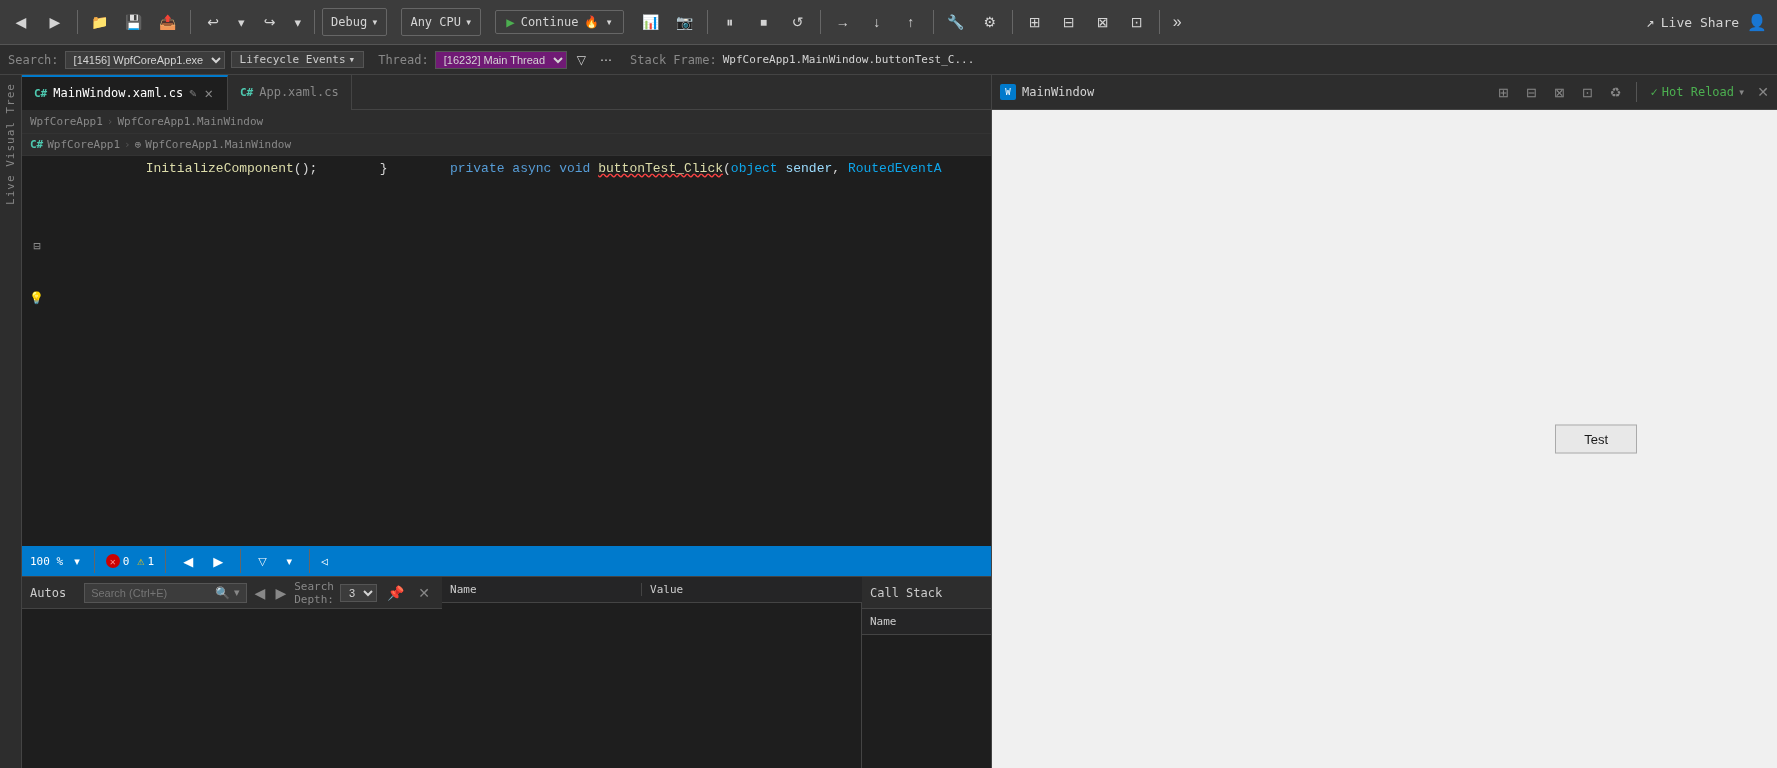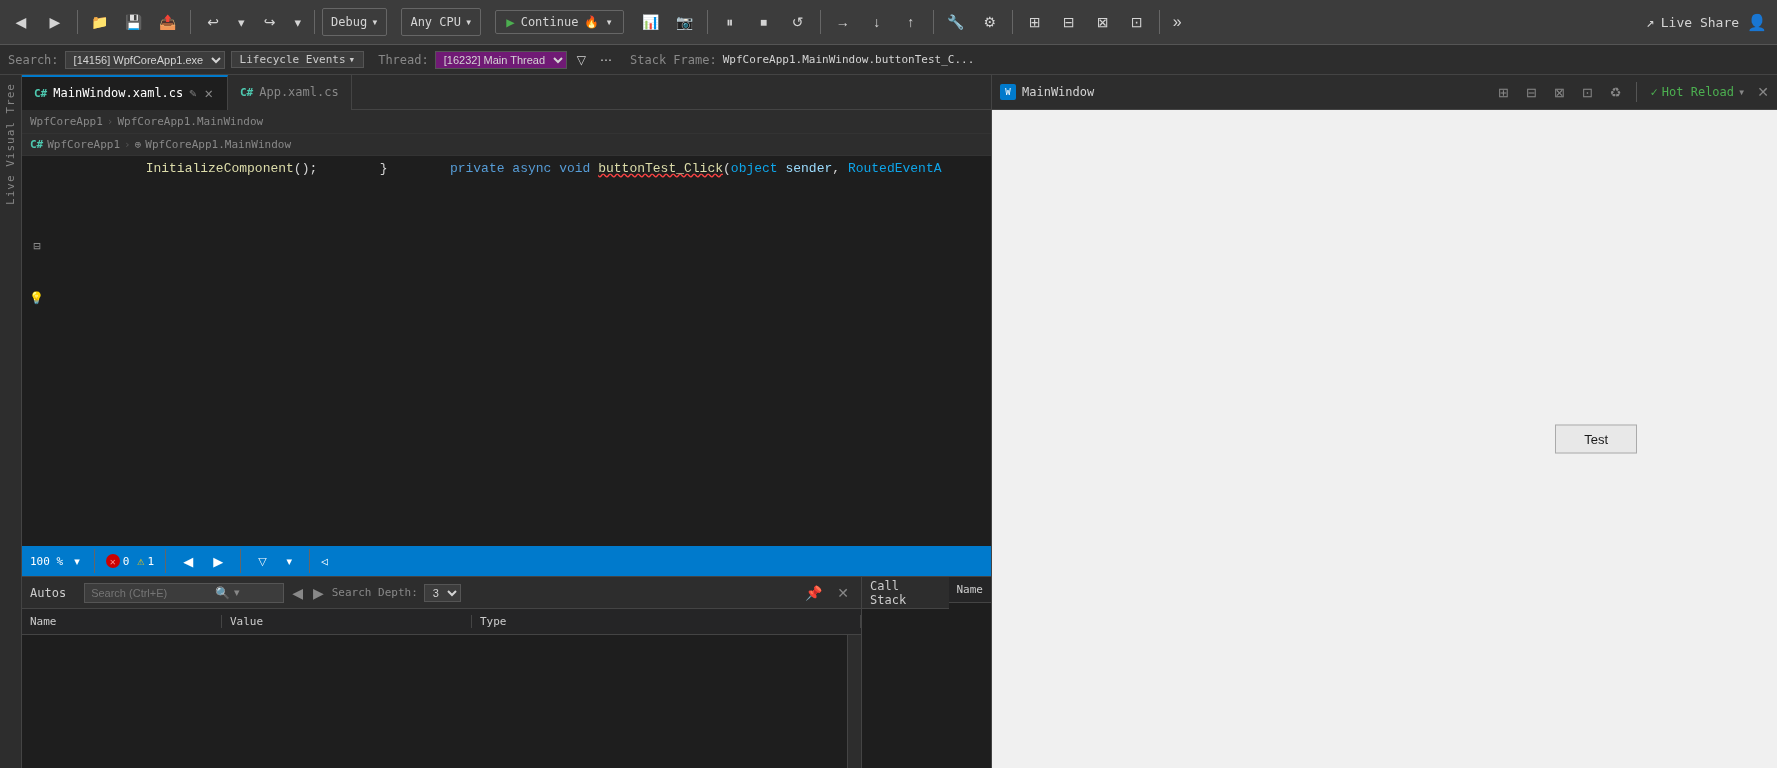--- a/index.html
+++ b/index.html
@@ -253,21 +253,21 @@
     .status-error { display: flex; align-items: center; gap: 3px; }
     .status-warn { display: flex; align-items: center; gap: 3px; }
     .error-icon { color: #f44; font-size: 12px; }
     .warn-icon { color: #fc0; font-size: 12px; }
 
     
     .autos-panel {
       width: 840px;
       background: #1e1e1e;
       display: flex;
-      flex-direction: column;
+      flex-direction: row;
       border-right: 1px solid #444;
     }
     .panel-header {
       display: flex;
       align-items: center;
       background: #2d2d2d;
       height: 32px;
       padding: 0 8px;
       font-size: 12px;
       border-bottom: 1px solid #444;
@@ -336,21 +336,21 @@
       width: 14px;
       background: #2d2d2d;
       border-left: 1px solid #444;
     }
 
     
     .callstack-panel {
       flex: 1;
       background: #1e1e1e;
       display: flex;
-      flex-direction: row;
+      flex-direction: column;
     }
     .call-stack-header {
       display: flex;
       align-items: center;
       background: #2d2d2d;
       height: 32px;
       padding: 0 8px;
       font-size: 12px;
       border-bottom: 1px solid #444;
     }

